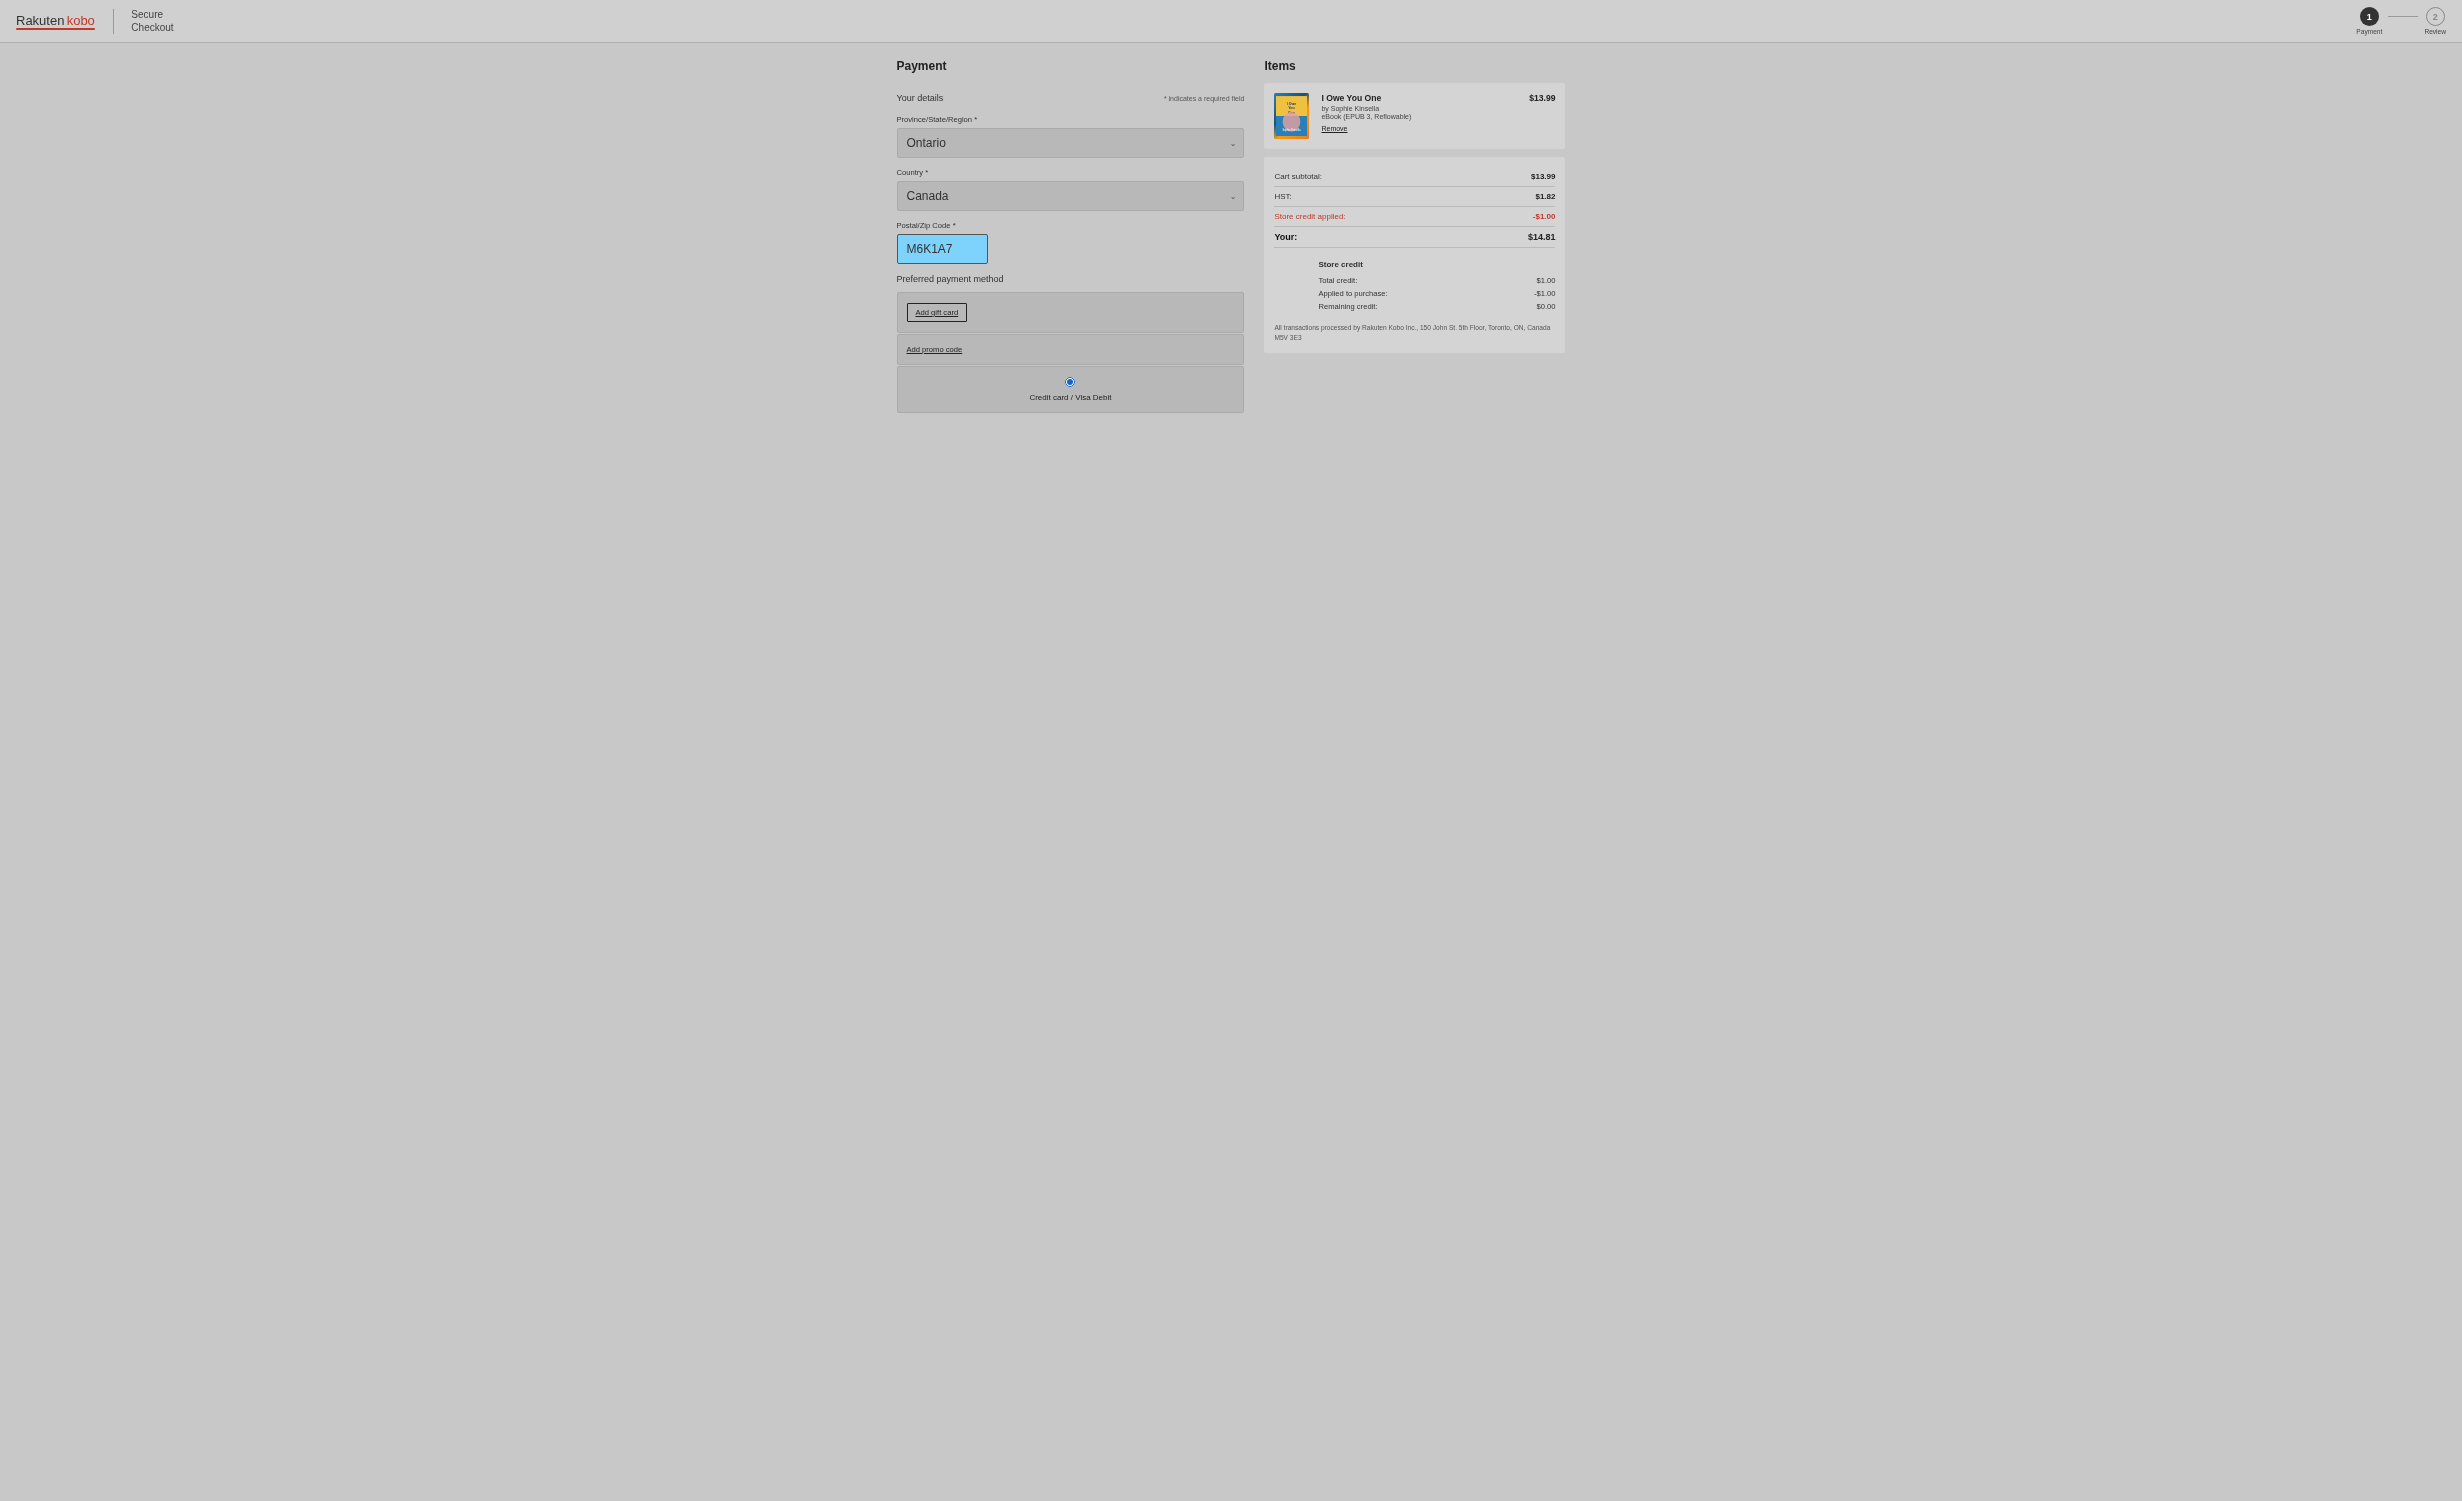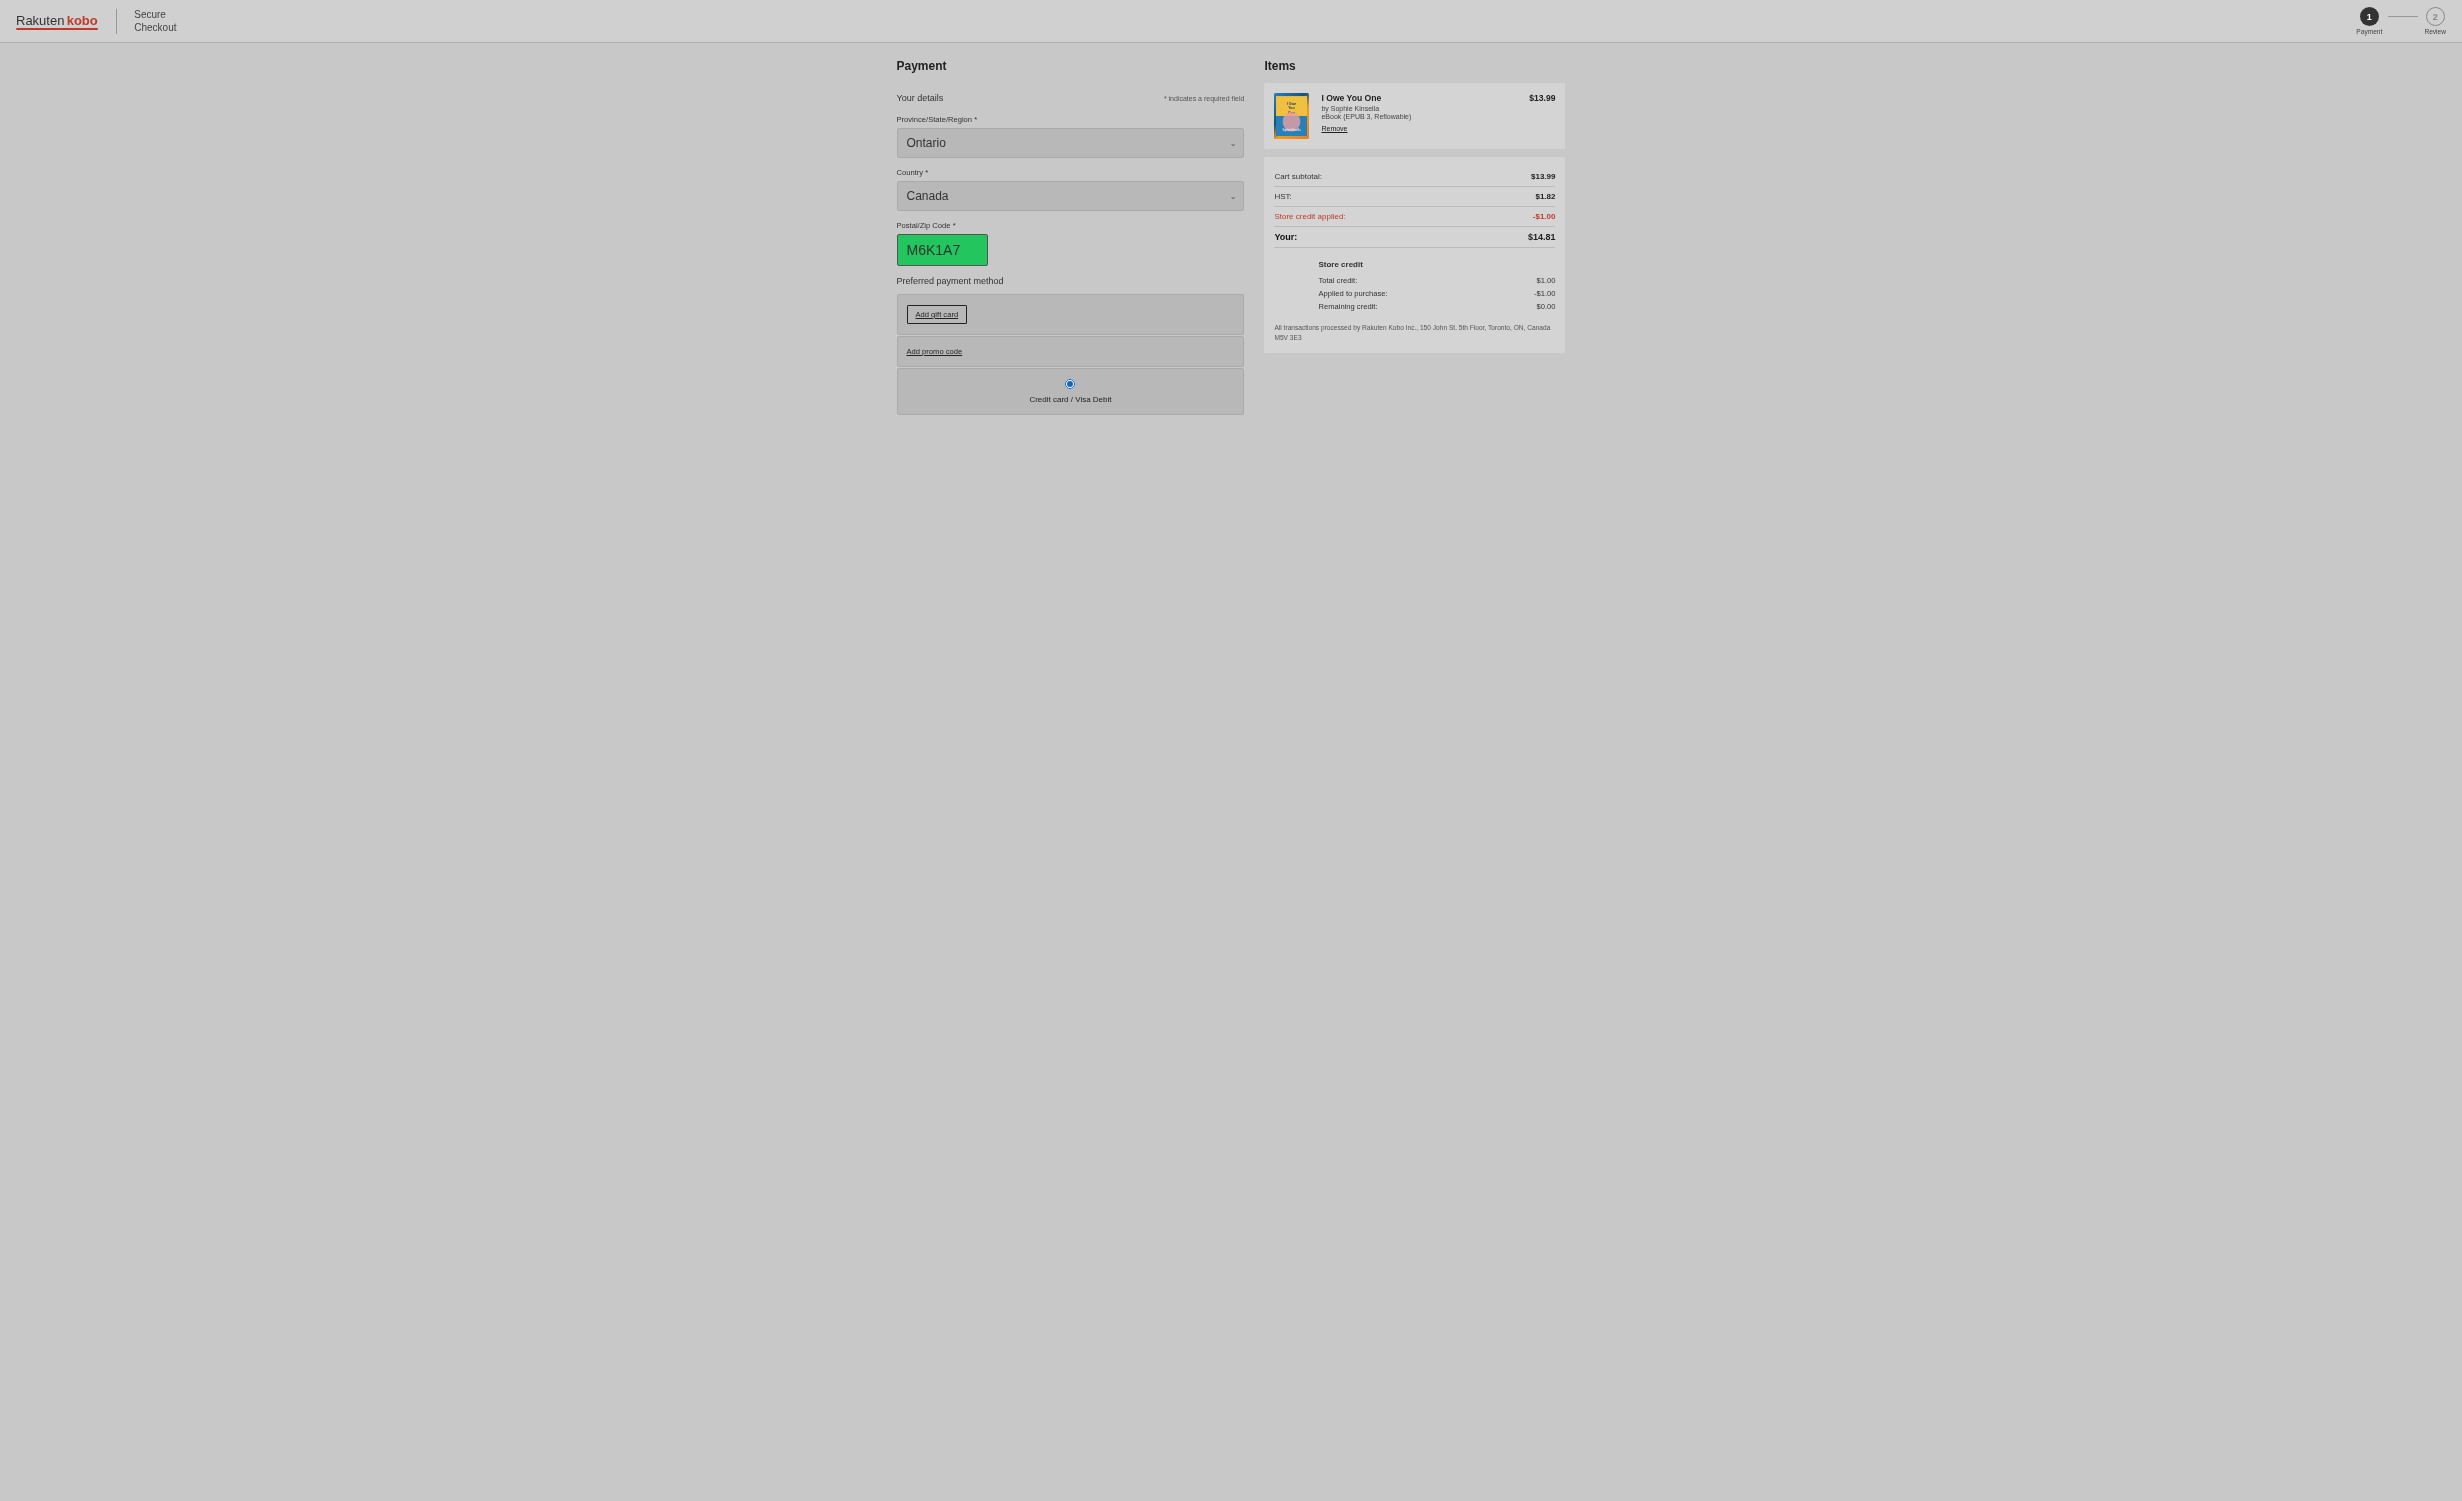--- a/index.html
+++ b/index.html
@@ -33,21 +33,21 @@
     }
 
     .logo-rakuten {
       color: #333;
       font-weight: 400;
       font-size: 13px;
     }
 
     .logo-kobo {
       color: #c0392b;
-      font-weight: 700;
+      font-weight: 400;
       font-size: 13px;
     }
 
     .logo-underline {
       display: block;
       height: 1.5px;
       background: #c0392b;
       border-radius: 1px;
       margin-top: 0.5px;
     }
@@ -185,24 +185,24 @@
       right: 8px;
       top: 50%;
       transform: translateY(-50%);
       pointer-events: none;
       color: #555;
       font-size: 8px;
     }
 
     .form-input {
       padding: 7px 9px;
-      background: #22c55e;
+      background: #7dd3fc;
       border: 1px solid #555;
       border-radius: 2px;
-      font-size: 14px;
+      font-size: 12px;
       color: #333;
       width: 91px;
     }
 
     .preferred-payment-title {
       font-size: 9px;
       color: #333;
       margin-bottom: 8px;
     }
 

